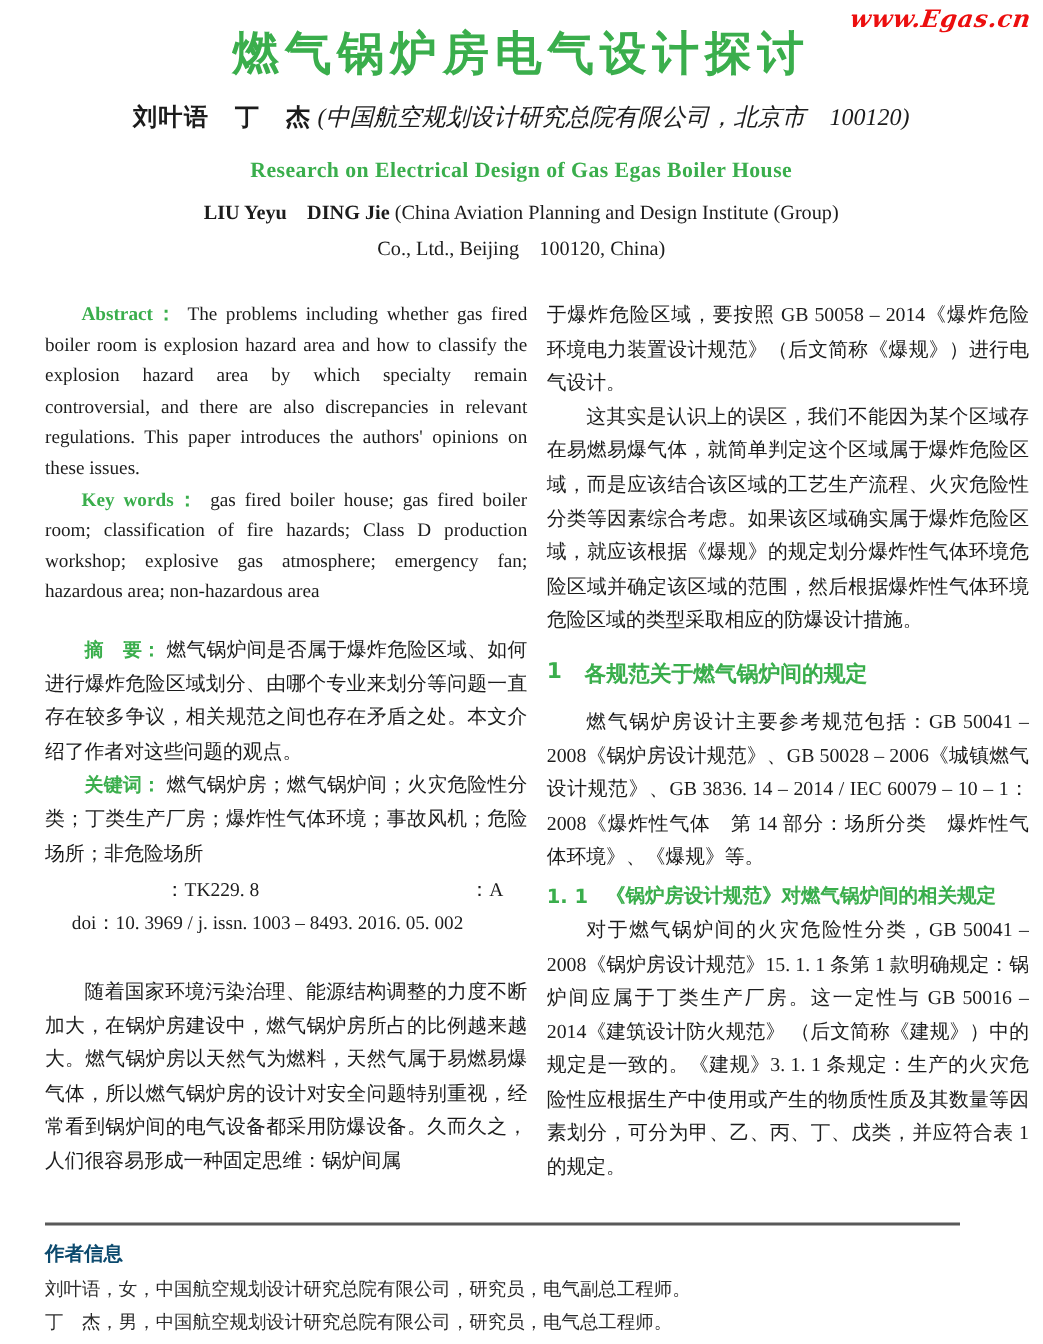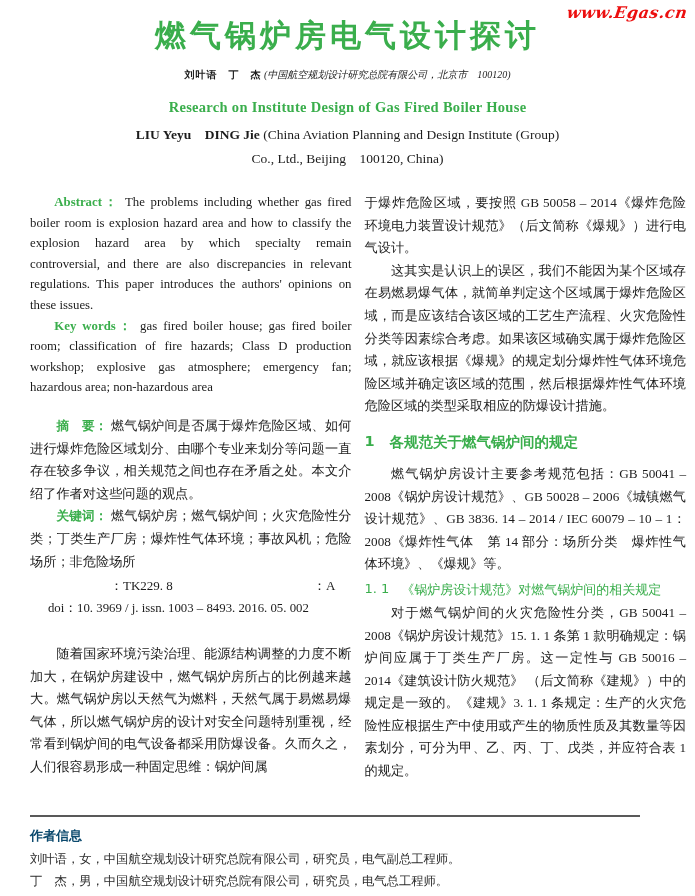--- a/index.html
+++ b/index.html
@@ -18,21 +18,21 @@
     font-style: italic; font-weight: bold;
     font-size: 16px; color: #ec0f0f;
     transform: skewX(-8deg);
     letter-spacing: 0.5px;
   }
   .doc-header { text-align: center; padding-top: 19px; }
   .title-cn {
     font-size: 31px; font-weight: bold; color: #3aae4c;
     letter-spacing: 4px; line-height: 34px;
   }
-  .authors-cn { margin-top: 15px; font-size: 10px; }
+  .authors-cn { margin-top: 15px; font-size: 16px; }
   .authors-cn .names { font-weight: bold; letter-spacing: 1px; }
   .authors-cn .affil { font-style: italic; }
   .title-en { margin-top: 17px; font-size: 14.5px; font-weight: bold; color: #3aae4c; letter-spacing: 0.3px; }
   .authors-en { margin-top: 10px; font-size: 13.5px; }
   .authors-en .names { font-weight: bold; }
   .authors-en2 { margin-top: 6px; font-size: 13.5px; font-family: Liberation Serif, serif; }
 
   .columns { display: flex; gap: 13px; margin-top: 24px; padding: 0 9px 0 30px; }
   .col { flex: 1; min-width: 0; }
 
@@ -56,23 +56,23 @@
   .doc-code { margin-left: auto; margin-right: 16px; }
   .doi-line { font-size: 12.8px; line-height: 22px; text-indent: 1.4em; margin: 0; }
   .intro { margin-top: 24px; }
 
   .section-h1 {
     font-family: "DejaVu Sans", sans-serif; font-weight: bold;
     color: #3aae4c; font-size: 14.5px;
     margin: 15px 0 11px; display: flex; gap: 15px;
   }
   .section-h2 {
-    font-family: "DejaVu Sans", sans-serif; font-weight: normal;
+    font-family: "DejaVu Sans", sans-serif; font-weight: bold;
     color: #3aae4c; font-size: 13px;
-    margin: 5px 0 3px; display: flex; gap: 12px;
+    margin: 5px 0 3px; display: flex; gap: 12px; align-items: flex-end;
   }
 
   .footer { position: absolute; top: 815px; left: 30px; width: 610px; }
   .footer-rule { border: none; border-top: 2px solid #595959; margin: 0 0 10px 0; }
   .footer-heading {
     font-family: "DejaVu Sans", sans-serif; font-weight: bold;
     font-size: 13px; color: #0c4a6e;
   }
   .footer-line { font-size: 12.3px; color: #2b2b2b; margin-top: 7px; line-height: 15px; }
 </style>
@@ -80,21 +80,21 @@
 <body>
 
 <div class="logo">www.Egas.cn</div>
 
 <div class="doc-header">
   <div class="title-cn">燃气锅炉房电气设计探讨</div>
   <div class="authors-cn">
     <span class="names">刘叶语　丁　杰</span>
     <span class="affil">(中国航空规划设计研究总院有限公司，北京市　100120)</span>
   </div>
-  <div class="title-en">Research on Institute Design of Gas Fired Boiler House</div>
+  <div class="title-en">Research on Electrical Design of Gas Egas Boiler House</div>
   <div class="authors-en">
     <span class="names">LIU Yeyu　DING Jie</span>
     <span>(China Aviation Planning and Design Institute (Group)</span>
   </div>
   <div class="authors-en2">Co., Ltd., Beijing　100120, China)</div>
 </div>
 
 <div class="columns">
 
   <div class="col">

